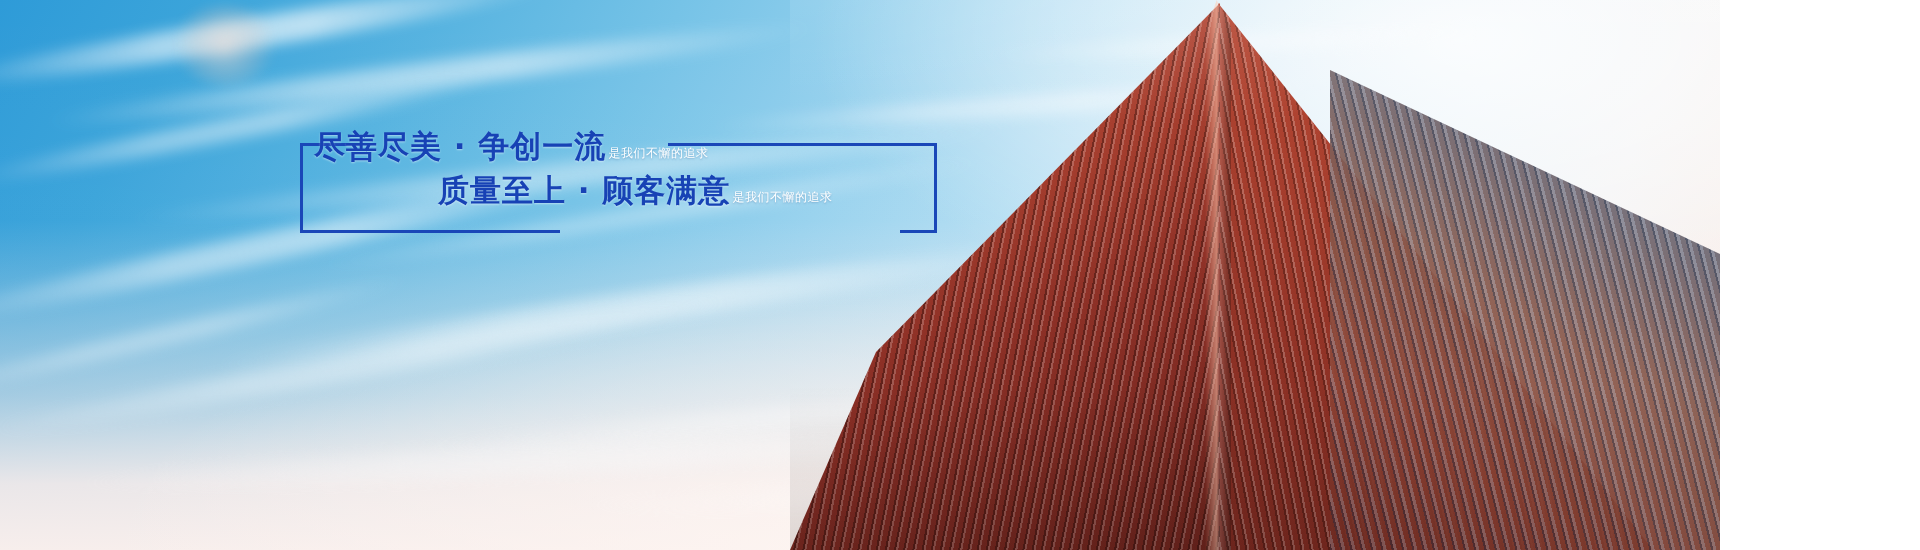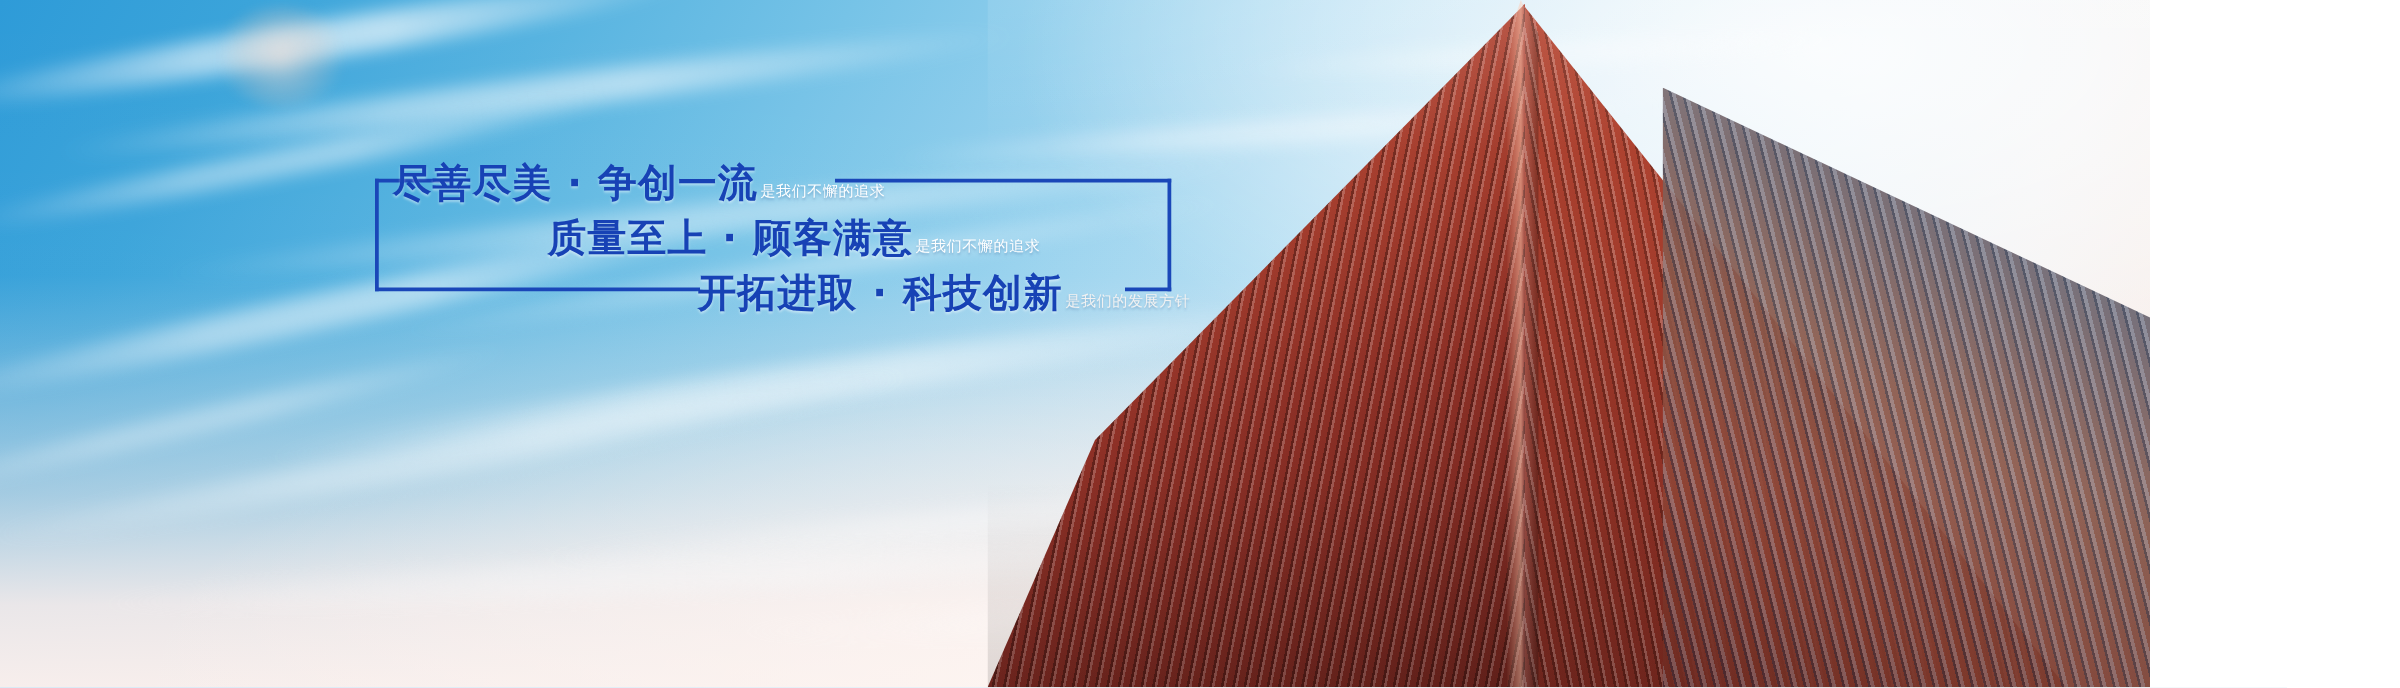--- a/index.html
+++ b/index.html
@@ -227,19 +227,15 @@
 
   <div class="slogans">
     <div class="line l1">
       <span class="main">尽善尽美 · 争创一流</span>
       <span class="sub">是我们不懈的追求</span>
     </div>
     <div class="line l2">
       <span class="main">质量至上 · 顾客满意</span>
       <span class="sub">是我们不懈的追求</span>
     </div>
-    <div class="line l3">
-      <span class="main">开拓进取 · 科技创新</span>
-      <span class="sub">是我们的发展方针</span>
-    </div>
   </div>
 
 </div>
 
 </body></html>

